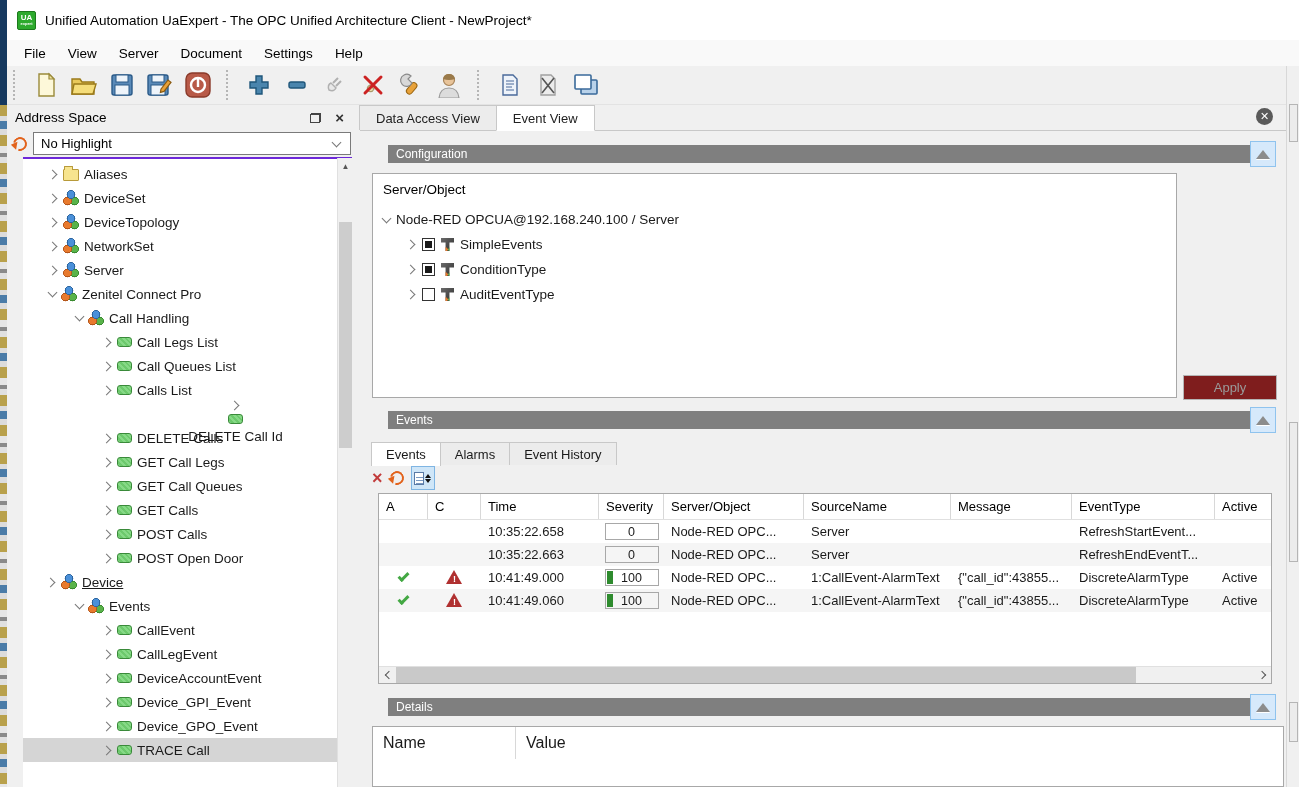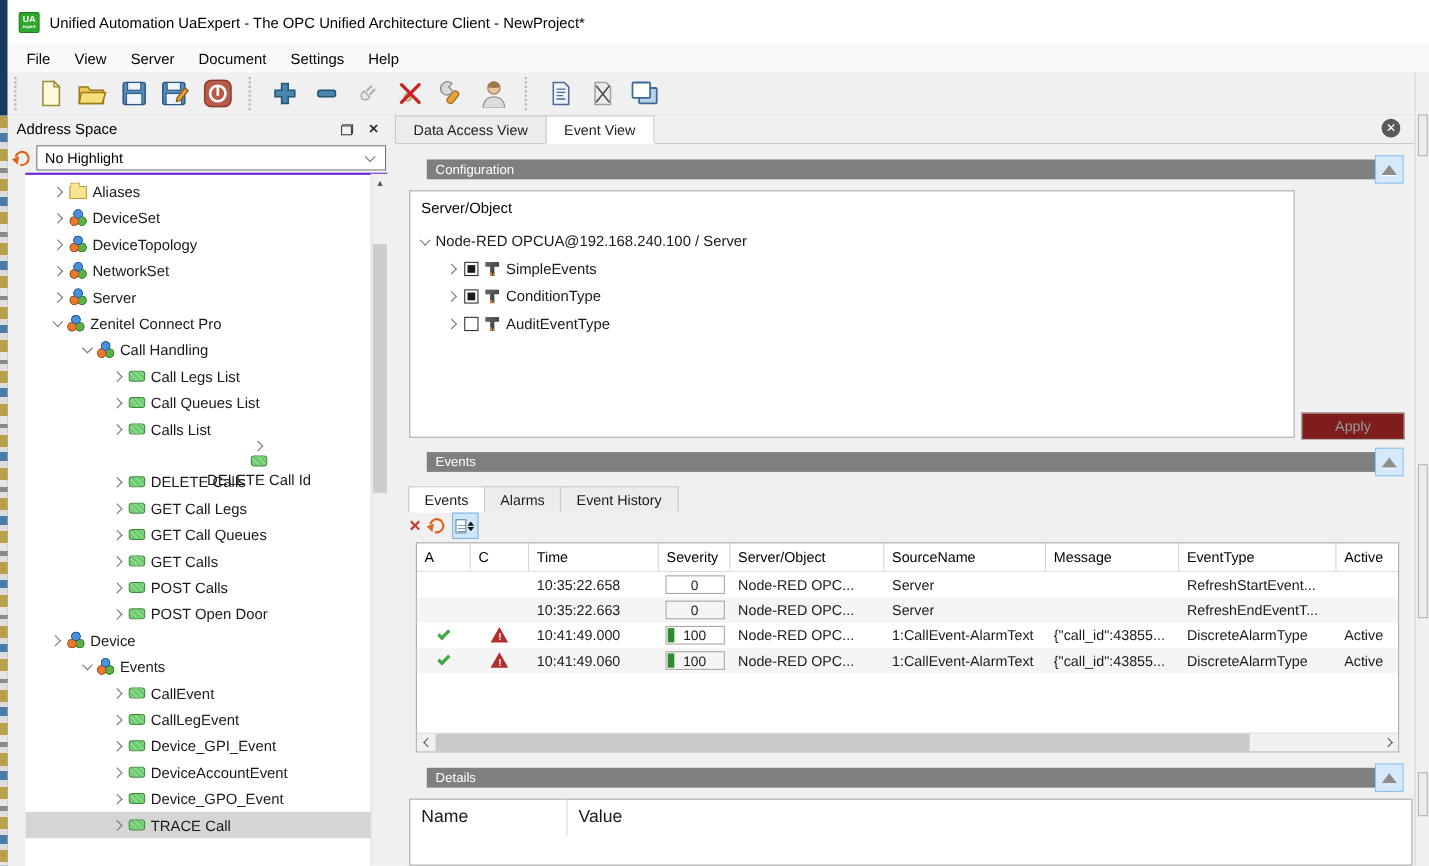--- a/index.html
+++ b/index.html
@@ -376,21 +376,21 @@
       <div class="tree-row" style="padding-left: 80px;">
         <span class="chev collapsed"></span>
         <span class="icon-gobj"></span>
         <span>POST Calls</span>
       </div>
       <div class="tree-row" style="padding-left: 80px;">
         <span class="chev collapsed"></span>
         <span class="icon-gobj"></span>
         <span>POST Open Door</span>
       </div>
-      <div class="tree-row" style="padding-left: 24px;">
+      <div class="tree-row" style="padding-left: 24px; text-decoration: underline;">
         <span class="chev collapsed"></span>
         <span class="icon-objects"></span>
         <span>Device</span>
       </div>
       <div class="tree-row" style="padding-left: 53px;">
         <span class="chev expanded"></span>
         <span class="icon-objects"></span>
         <span>Events</span>
       </div>
       <div class="tree-row" style="padding-left: 80px;">
@@ -399,26 +399,26 @@
         <span>CallEvent</span>
       </div>
       <div class="tree-row" style="padding-left: 80px;">
         <span class="chev collapsed"></span>
         <span class="icon-gobj"></span>
         <span>CallLegEvent</span>
       </div>
       <div class="tree-row" style="padding-left: 80px;">
         <span class="chev collapsed"></span>
         <span class="icon-gobj"></span>
+        <span>DeviceAccountEvent</span>
+      </div>
+      <div class="tree-row" style="padding-left: 80px;">
+        <span class="chev collapsed"></span>
+        <span class="icon-gobj"></span>
         <span>Device_GPI_Event</span>
-      </div>
-      <div class="tree-row" style="padding-left: 80px;">
-        <span class="chev collapsed"></span>
-        <span class="icon-gobj"></span>
-        <span>DeviceAccountEvent</span>
       </div>
       <div class="tree-row" style="padding-left: 80px;">
         <span class="chev collapsed"></span>
         <span class="icon-gobj"></span>
         <span>Device_GPO_Event</span>
       </div>
       <div class="tree-row selected" style="padding-left: 80px;">
         <span class="chev collapsed"></span>
         <span class="icon-gobj"></span>
         <span>TRACE Call</span>

